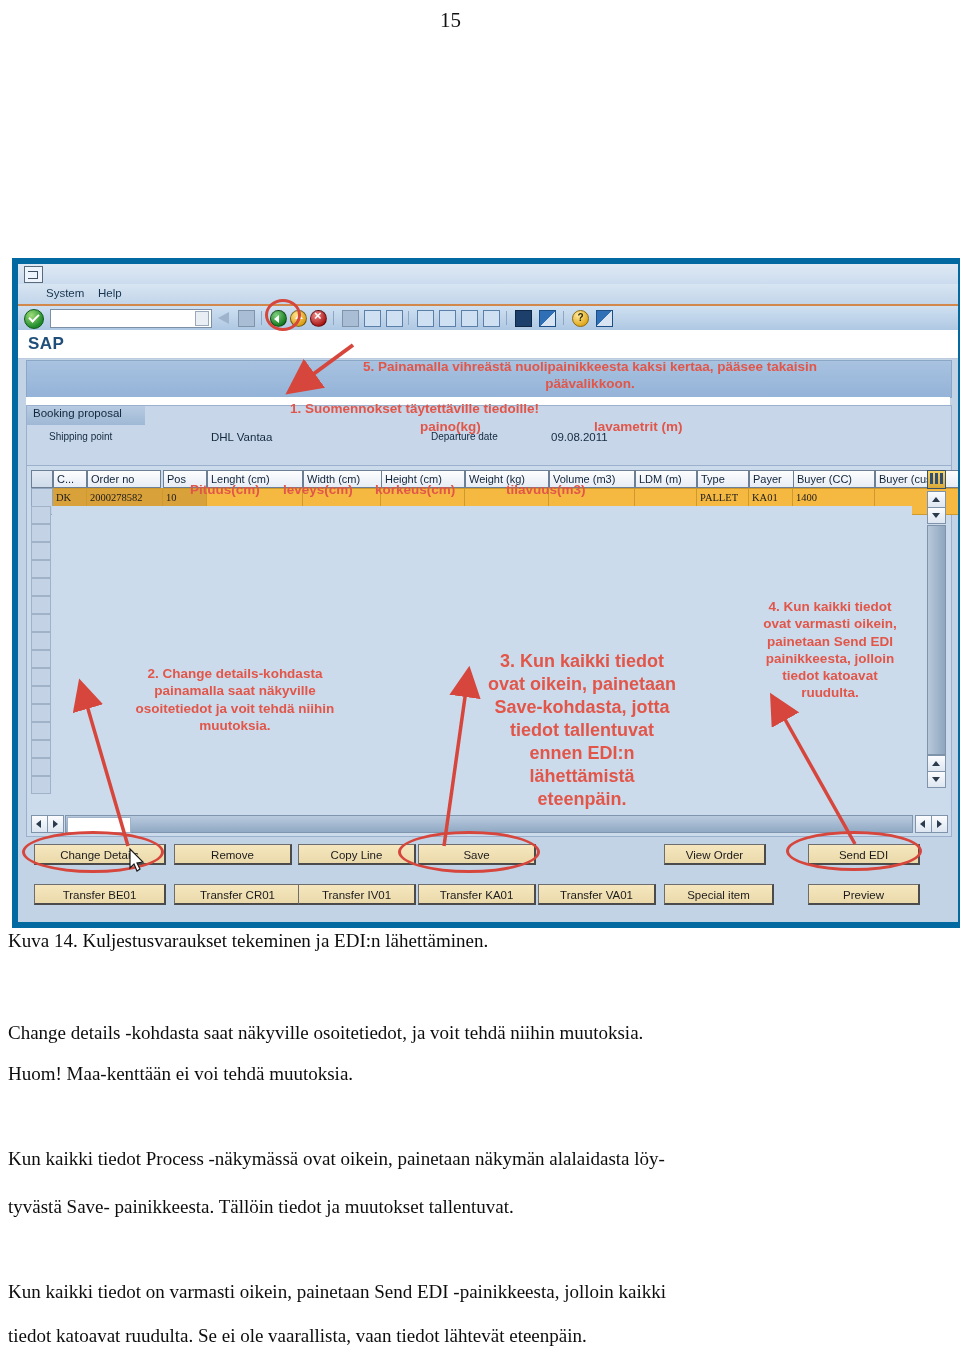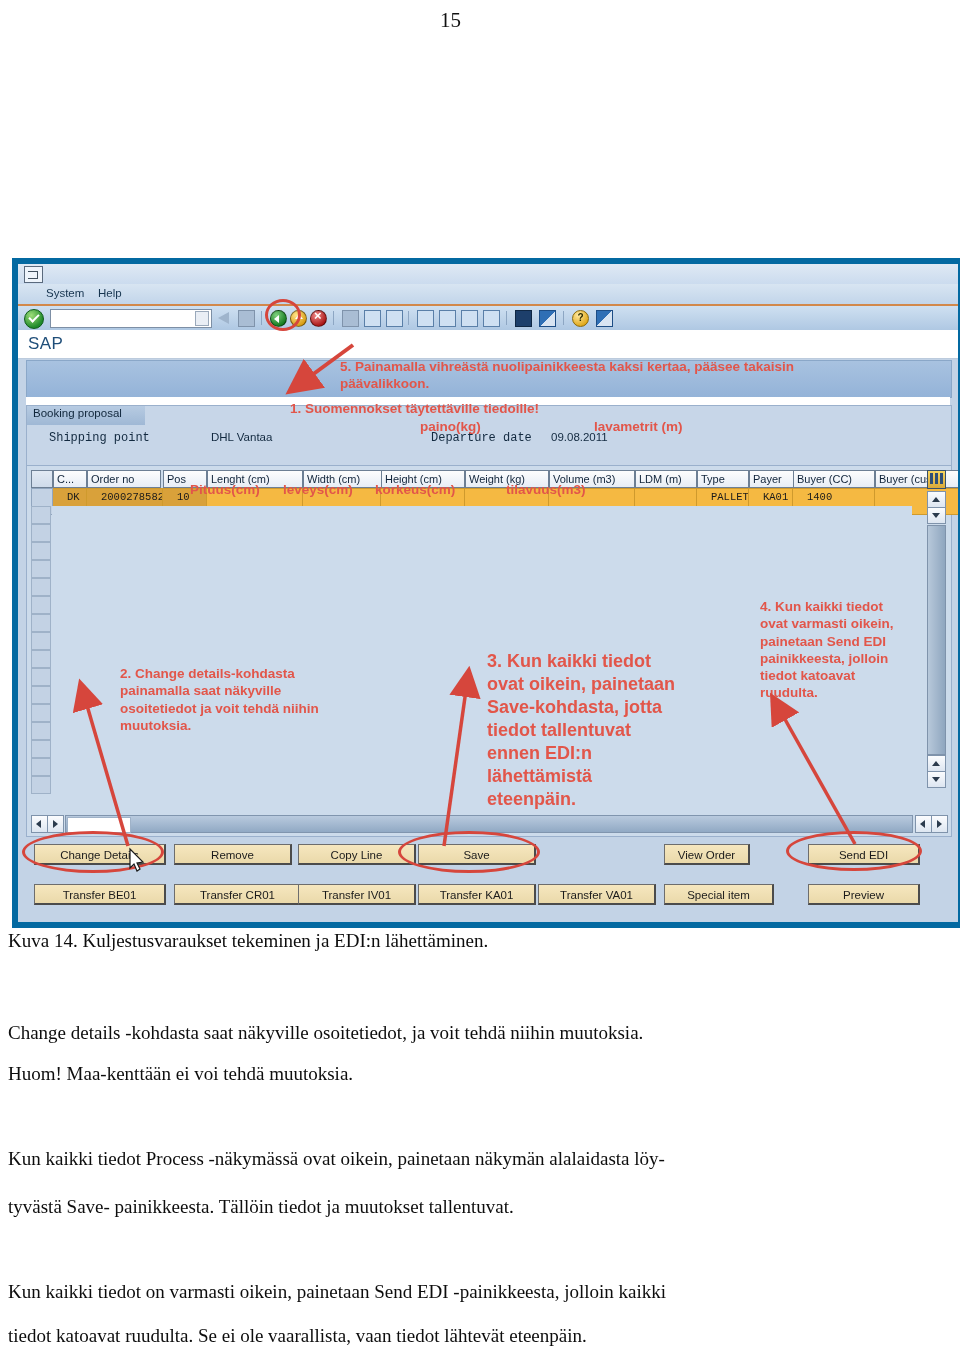--- a/index.html
+++ b/index.html
@@ -84,21 +84,21 @@
   .ico-blue{background:#cfe0f2;border:1px solid #5a7fa8;}
   .ico-help{border-radius:50%;background:radial-gradient(circle at 35% 28%,#ffe9a0,#e0a81a 75%);
       border:1px solid #8a6a0c;color:#2a2a00;font-size:10px;text-align:center;line-height:14px;font-weight:bold;}
   .ico-layout{background:linear-gradient(135deg,#2f6fb5 50%,#d8e4f2 50%);border:1px solid #1d4d85;}
 
   .sap-appbar{
     position:absolute;left:0;top:66px;width:100%;height:28px;
     background:#ffffff;border-bottom:1px solid #bccbdd;
   }
   .sap-logo{
-    position:absolute;left:10px;top:4px;font-size:17px;font-weight:normal;color:#1f4e79;
+    position:absolute;left:10px;top:4px;font-size:17px;font-weight:bold;color:#1f4e79;
     letter-spacing:.4px;
   }
   .blueband{
     position:absolute;left:8px;top:96px;width:924px;height:36px;
     background:linear-gradient(to bottom,#a8c2e0 0%,#94b3d8 100%);
     border:1px solid #8aa7c8;
   }
   .whitegap{
     position:absolute;left:8px;top:133px;width:924px;height:8px;background:#fff;
   }
@@ -107,43 +107,43 @@
   .groupbox{
     position:absolute;left:8px;top:141px;width:924px;height:60px;
     background:#c7d6e8;border:1px solid #9ab0cc;
   }
   .tab-label{
     position:absolute;left:0px;top:0px;height:18px;padding:1px 14px 0 6px;
     background:linear-gradient(to bottom,#b7cbe2,#9fb8d5);
     border-right:9px solid transparent;
     font-size:11.5px;color:#10263b;
   }
-  .fld-label{position:absolute;font-size:12px;color:#12293f;font-family:Liberation Mono, monospace;}
+  .fld-label{position:absolute;font-size:10px;color:#12293f;}
   .fld-val{position:absolute;font-size:11.5px;color:#12293f;}
 
   
   .grid{
     position:absolute;left:8px;top:201px;width:924px;height:370px;
     background:#ccdbeb;border:1px solid #9ab0cc;
   }
   .hdr-row{position:absolute;left:4px;top:4px;height:18px;}
   .hcell{
     position:absolute;top:0;height:18px;
     background:linear-gradient(to bottom,#fdfdfd,#e7edf5);
     border:1px solid #6d7f94;
     font-size:11px;color:#11243a;line-height:17px;padding-left:3px;
     box-sizing:border-box;white-space:nowrap;overflow:hidden;
   }
   .hcell.blank{background:linear-gradient(to bottom,#e2eaf4,#cfdbea);}
   .data-row{position:absolute;left:4px;top:22px;height:18px;}
   .dcell{
     position:absolute;top:0;height:27px;background:#f5b942;
     border:1px solid #cf9a2d;border-left:none;
-    font-family:Liberation Mono, monospace;font-size:10.5px;color:#1a1a1a;
-    line-height:17px;padding-left:14px;box-sizing:border-box;white-space:nowrap;overflow:hidden;
+    font-family:Liberation Serif, serif;font-size:10.5px;color:#1a1a1a;
+    line-height:17px;padding-left:3px;box-sizing:border-box;white-space:nowrap;overflow:hidden;
   }
   .dcell.dark{background:#d9a13a;}
   .dcell.sel{background:#c3d2e4;border:1px solid #91a6bf;}
   .rowsel{
     position:absolute;left:4px;width:20px;height:18px;
     background:#c3d2e4;border:1px solid #9fb2c8;box-sizing:border-box;
   }
   .grid-empty{
     position:absolute;left:25px;top:40px;width:860px;height:278px;
     background:#ccdbeb;
@@ -193,21 +193,21 @@
     font-size:11.5px;color:#1b1b1b;text-align:center;line-height:20px;
     box-sizing:border-box;white-space:nowrap;overflow:hidden;
     font-family:"Liberation Sans", sans-serif;
   }
 
   
   .anno{
     position:absolute;color:#e2564a;font-weight:bold;
     font-family:"Liberation Sans", sans-serif;line-height:1.28;
   }
-  .anno.c{}
+  .anno.c{text-align:center;}
   .ellipse{
     position:absolute;border:3px solid #d6463c;border-radius:50%;
   }
   svg.arrows{position:absolute;left:0;top:0;width:960px;height:1360px;pointer-events:none;}
 
   
   .doc{
     position:absolute;left:8px;width:944px;
     font-family:Liberation Serif, serif;color:#0d0d0d;
   }
@@ -346,21 +346,21 @@
       </div>
       <div class="hbtn lf" style="left:884px"></div>
       <div class="hbtn rt" style="left:900px"></div>
     </div>
   </div>
 
   <div class="btn" style="left:16px;top:580px;width:132px">Change Details</div>
   <div class="btn" style="left:156px;top:580px;width:118px">Remove</div>
   <div class="btn" style="left:280px;top:580px;width:118px">Copy Line</div>
   <div class="btn" style="left:400px;top:580px;width:118px">Save</div>
-  <div class="btn" style="left:646px;top:580px;width:86px">View Order</div>
+  <div class="btn" style="left:646px;top:580px;width:102px">View Order</div>
   <div class="btn" style="left:790px;top:580px;width:112px">Send EDI</div>
 
   <div class="btn" style="left:16px;top:620px;width:132px">Transfer BE01</div>
   <div class="btn" style="left:156px;top:620px;width:128px">Transfer CR01</div>
   <div class="btn" style="left:280px;top:620px;width:118px">Transfer IV01</div>
   <div class="btn" style="left:400px;top:620px;width:118px">Transfer KA01</div>
   <div class="btn" style="left:520px;top:620px;width:118px">Transfer VA01</div>
   <div class="btn" style="left:646px;top:620px;width:110px">Special item</div>
   <div class="btn" style="left:790px;top:620px;width:112px">Preview</div>
 </div>

